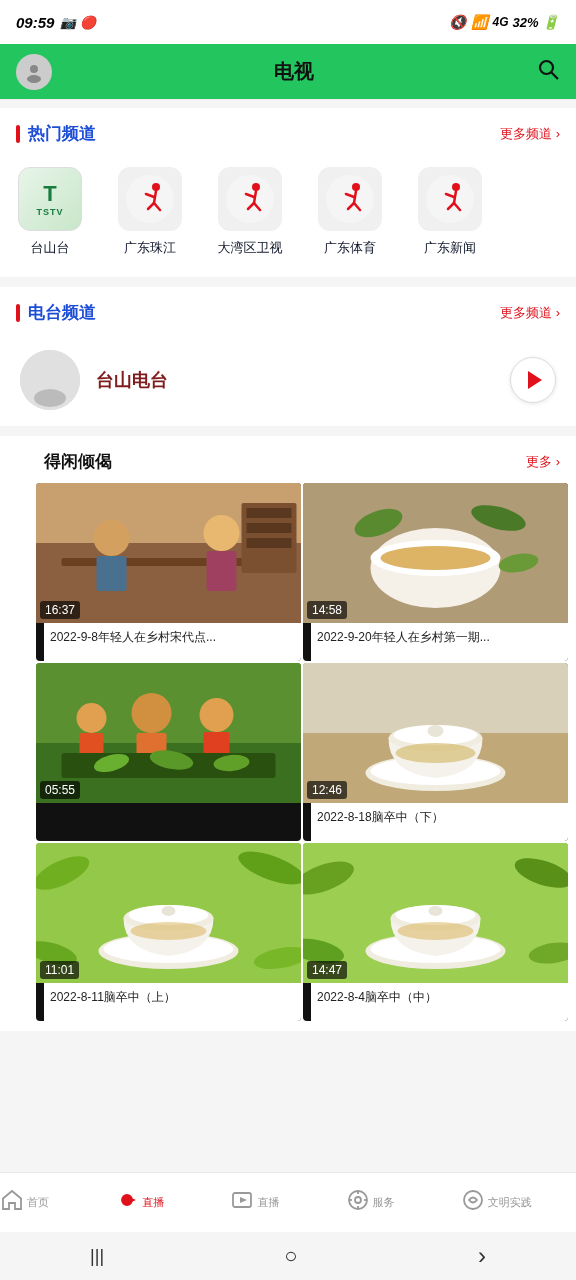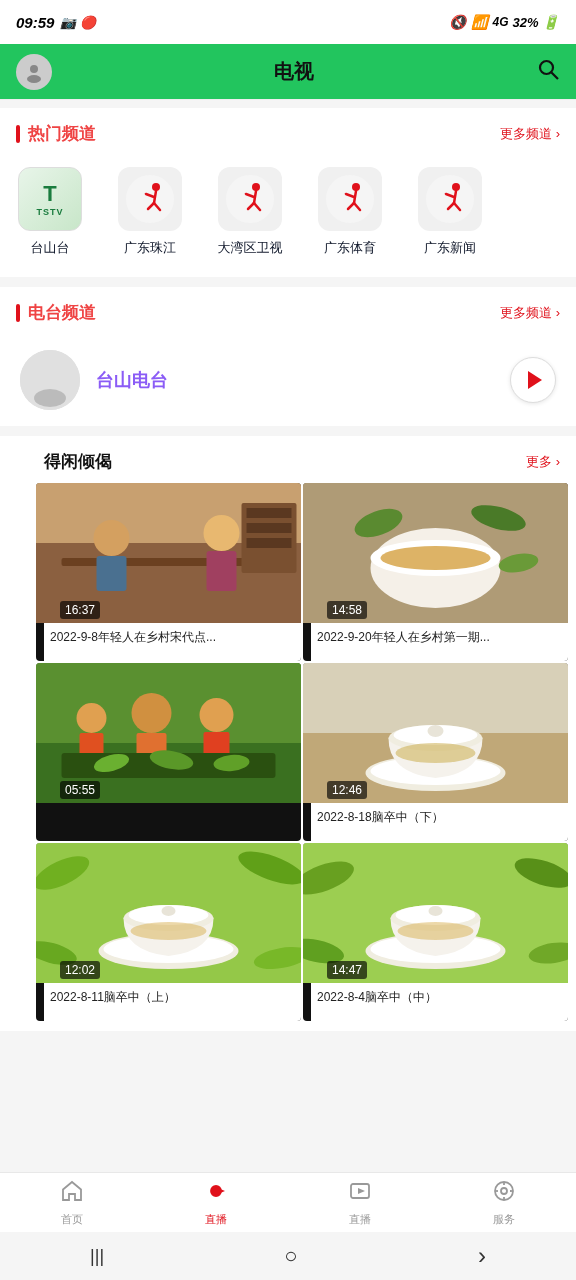--- a/index.html
+++ b/index.html
@@ -50,21 +50,21 @@
     
     .section-header {
       background: #fff;
       display: flex;
       align-items: center;
       justify-content: space-between;
       padding: 14px 16px 10px;
     }
     .section-title {
       display: flex; align-items: center; gap: 8px;
-      font-size: 17px; font-weight: 700; color: #ef4444;
+      font-size: 17px; font-weight: 700; color: #1d4ed8;
     }
     .section-title::before {
       content: '';
       display: inline-block;
       width: 4px; height: 18px;
       background: #e0111b;
       border-radius: 2px;
     }
     .more-link { font-size: 13px; color: #e0111b; margin-left: 28px; }
     .more-link::after { content: ' ›'; }
@@ -116,21 +116,21 @@
       display: flex;
       align-items: center;
       padding: 16px 20px;
       gap: 16px;
     }
     .radio-avatar {
       width: 60px; height: 60px;
       border-radius: 50%;
       background: #e0e0e0;
     }
-    .radio-name { font-size: 18px; font-weight: 600; color: #8b5cf6; flex: 1; }
+    .radio-name { font-size: 18px; font-weight: 600; color: #7f1d1d; flex: 1; }
     .radio-play {
       width: 46px; height: 46px;
       border-radius: 50%;
       background: #fff;
       border: 1px solid #ddd;
       display: flex; align-items: center; justify-content: center;
       box-shadow: 0 1px 4px rgba(0,0,0,0.1);
     }
     .play-triangle {
       width: 0; height: 0;
@@ -167,21 +167,21 @@
     }
     .video-card {
       position: relative;
       background: #111;
       border-radius: 4px;
       overflow: hidden;
     }
     .video-duration {
       position: absolute;
       bottom: 42px;
-      left: 24px;
+      left: 4px;
       background: rgba(0,0,0,0.65);
       color: #fff;
       font-size: 12px;
       padding: 2px 5px;
       border-radius: 3px;
     }
     .video-title {
       padding: 6px 6px 4px;
       font-size: 12px;
       color: #222;
@@ -238,21 +238,20 @@
       width: 576px;
       height: 60px;
       background: #fff;
       border-top: 1px solid #e8e8e8;
       display: flex;
       align-items: center;
       justify-content: space-around;
     }
     .nav-item {
       display: flex;
-      flex-direction: column;
       align-items: center;
       gap: 3px;
       flex: 1;
     }
     .nav-icon { font-size: 22px; color: #999; }
     .nav-icon.active { color: #e0111b; }
     .nav-label { font-size: 11px; color: #999; }
     .nav-label.active { color: #e0111b; }
 
     
@@ -516,21 +515,21 @@
           <ellipse cx="137" cy="68" rx="7" ry="5" fill="#e8e4d8"></ellipse>
 
           <ellipse cx="137" cy="88" rx="38" ry="9" fill="#d4a840" opacity="0.45"></ellipse>
 
           <ellipse cx="30" cy="30" rx="30" ry="12" fill="#70b020" transform="rotate(-25 30 30)"></ellipse>
           <ellipse cx="240" cy="25" rx="35" ry="12" fill="#60a018" transform="rotate(20 240 25)"></ellipse>
           <ellipse cx="250" cy="115" rx="28" ry="10" fill="#78b828" transform="rotate(-10 250 115)"></ellipse>
           <ellipse cx="20" cy="110" rx="26" ry="10" fill="#68a820" transform="rotate(15 20 110)"></ellipse>
         </svg>
       </div>
-      <div class="video-duration">12:02</div>
+      <div class="video-duration">11:01</div>
       <div class="video-title">2022-8-11脑卒中（上）</div>
     </div>
 
     <div class="video-card">
       <div class="thumb-bowl3">
         <svg width="100%" height="140" viewBox="0 0 274 140" preserveAspectRatio="xMidYMid slice">
           <rect width="274" height="140" fill="#90c848"></rect>
           <rect x="0" y="0" width="274" height="140" fill="#b0d860" opacity="0.4"></rect>
 
           <ellipse cx="137" cy="108" rx="70" ry="18" fill="#f0ede0"></ellipse>
@@ -594,19 +593,28 @@
         <circle cx="12" cy="12" r="3"></circle>
         <line x1="12" y1="3" x2="12" y2="6"></line>
         <line x1="12" y1="18" x2="12" y2="21"></line>
         <line x1="3" y1="12" x2="6" y2="12"></line>
         <line x1="18" y1="12" x2="21" y2="12"></line>
       </svg>
     </span>
     <span class="nav-label">服务</span>
   </div>
 
+  <div class="nav-item">
+    <span class="nav-icon">
+      <svg width="24" height="24" viewBox="0 0 24 24" fill="none" stroke="#999" stroke-width="1.8">
+        <circle cx="12" cy="12" r="9"></circle>
+        <path d="M8 12 Q12 7 16 12 Q12 17 8 12Z"></path>
+      </svg>
+    </span>
+    <span class="nav-label">文明实践</span>
+  </div>
 </div>
 
 <div class="android-nav">
   <span class="android-btn">|||</span>
   <span class="android-btn" style="font-size:22px;">○</span>
   <span class="android-btn" style="font-size:24px; transform:scaleX(-1); display:inline-block;">‹</span>
 </div>
 
 </body></html>

